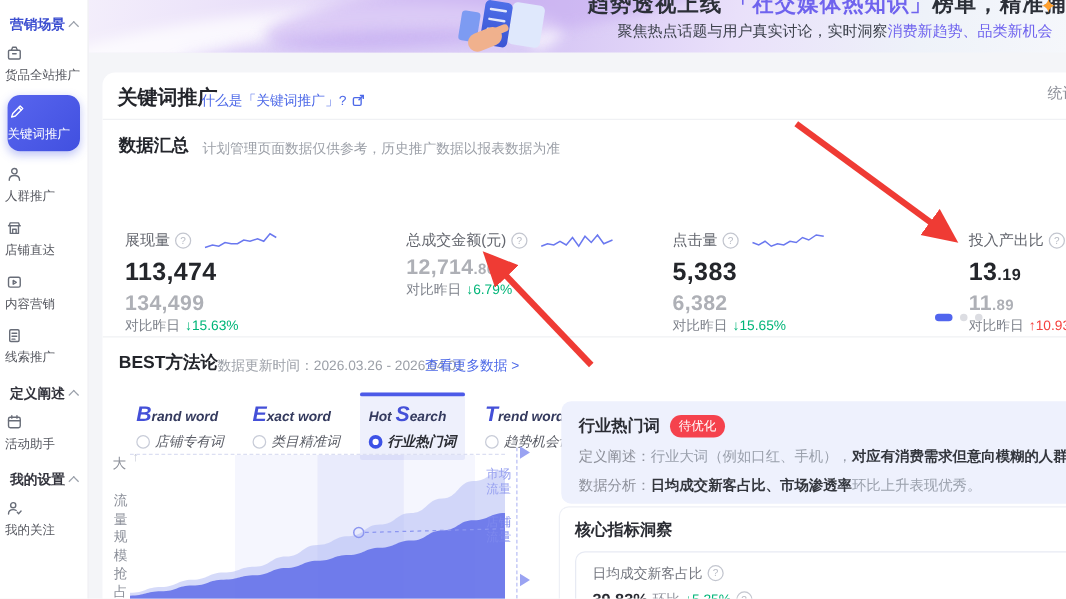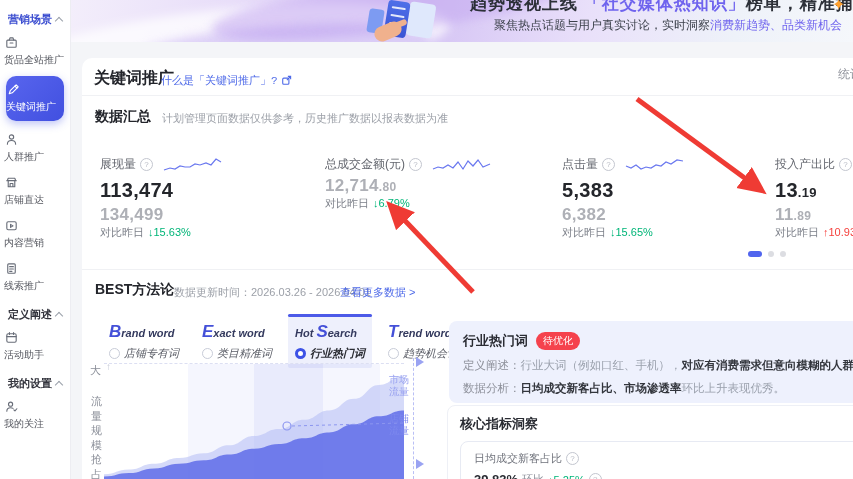--- a/index.html
+++ b/index.html
@@ -43,21 +43,21 @@
   .main{position:absolute;left:82px;top:58px;width:790px;height:421px;background:#fff;border-radius:10px 0 0 0;overflow:hidden;z-index:3;}
   .page-title{position:absolute;left:12px;top:10px;font-size:16px;font-weight:bold;color:#23252b;}
   .what-link{position:absolute;left:79px;top:15px;font-size:11px;color:#4d69e8;cursor:pointer;display:flex;align-items:center;gap:3px;font-family:Liberation Mono, monospace;}
   .tr-note{position:absolute;left:756px;top:8px;font-size:12px;color:#8d9099;white-space:nowrap;}
   .div1{position:absolute;left:0;top:37px;width:100%;border-top:1px solid #f0f1f4;}
   .sec-title{font-size:14px;font-weight:bold;color:#23252b;}
   .summary-title{position:absolute;left:13px;top:50px;}
   .summary-note{position:absolute;left:80px;top:53px;font-size:11px;color:#9ca0a8;}
   
   .metric{position:absolute;top:98px;width:215px;}
-  .m-head{display:flex;align-items:center;gap:4px;font-size:12px;color:#63666e;}
+  .m-head{display:flex;align-items:center;gap:4px;font-size:12px;color:#63666e;margin-top:28px;}
   .q{display:inline-flex;width:11px;height:11px;border:1px solid #c3c6cf;border-radius:50%;color:#b9bcc5;font-size:8px;align-items:center;justify-content:center;flex:none;cursor:pointer;}
   .spark{width:60px;height:16px;margin-left:6px;flex:none;}
   .m-value{margin-top:6px;font-size:20px;font-weight:bold;color:#24262b;letter-spacing:.3px;}
   .m-value .sub{font-size:13px;}
   .m-prev{margin-top:3px;font-size:17px;font-weight:bold;color:#aeb0b6;letter-spacing:.3px;}
   .m-prev .sub{font-size:12px;}
   .m-cmp{margin-top:0;font-size:11px;color:#7d818a;}
   .delta{margin-left:4px;}
   .delta.down{color:#00b578;}
   .delta.up{color:#f5413d;}
@@ -233,21 +233,21 @@
     <div class="m-head">
         <span>总成交金额(元)</span>
         <span class="q">?</span>
         <svg class="spark" viewBox="0 0 60 16">
           <polyline fill="none" stroke="#6a78ef" stroke-width="1.2" points="1,12 6,10 11,11 16,8 21,11 26,5 31,12 36,4 41,9 46,3 51,10 58,7"></polyline>
         </svg>
       </div>
     <div class="m-prev"><span>12,714</span><span class="sub">.80</span></div>
     <div class="m-cmp"><span>对比昨日</span><span class="delta down"><span>↓</span><span>6.79%</span></span></div>
   </div>
-  <div class="metric" style="left:480px">
+  <div class="metric" style="left:456px">
     <div class="m-head">
         <span>点击量</span>
         <span class="q">?</span>
         <svg class="spark" viewBox="0 0 60 16">
           <polyline fill="none" stroke="#6a78ef" stroke-width="1.2" points="1,9 6,11 11,8 16,12 21,10 26,11 31,8 36,9 41,5 46,7 52,3 58,4"></polyline>
         </svg>
       </div>
     <div class="m-value"><span>5,383</span><span class="sub"></span></div>
     <div class="m-prev"><span>6,382</span><span class="sub"></span></div>
     <div class="m-cmp"><span>对比昨日</span><span class="delta down"><span>↓</span><span>15.65%</span></span></div>

